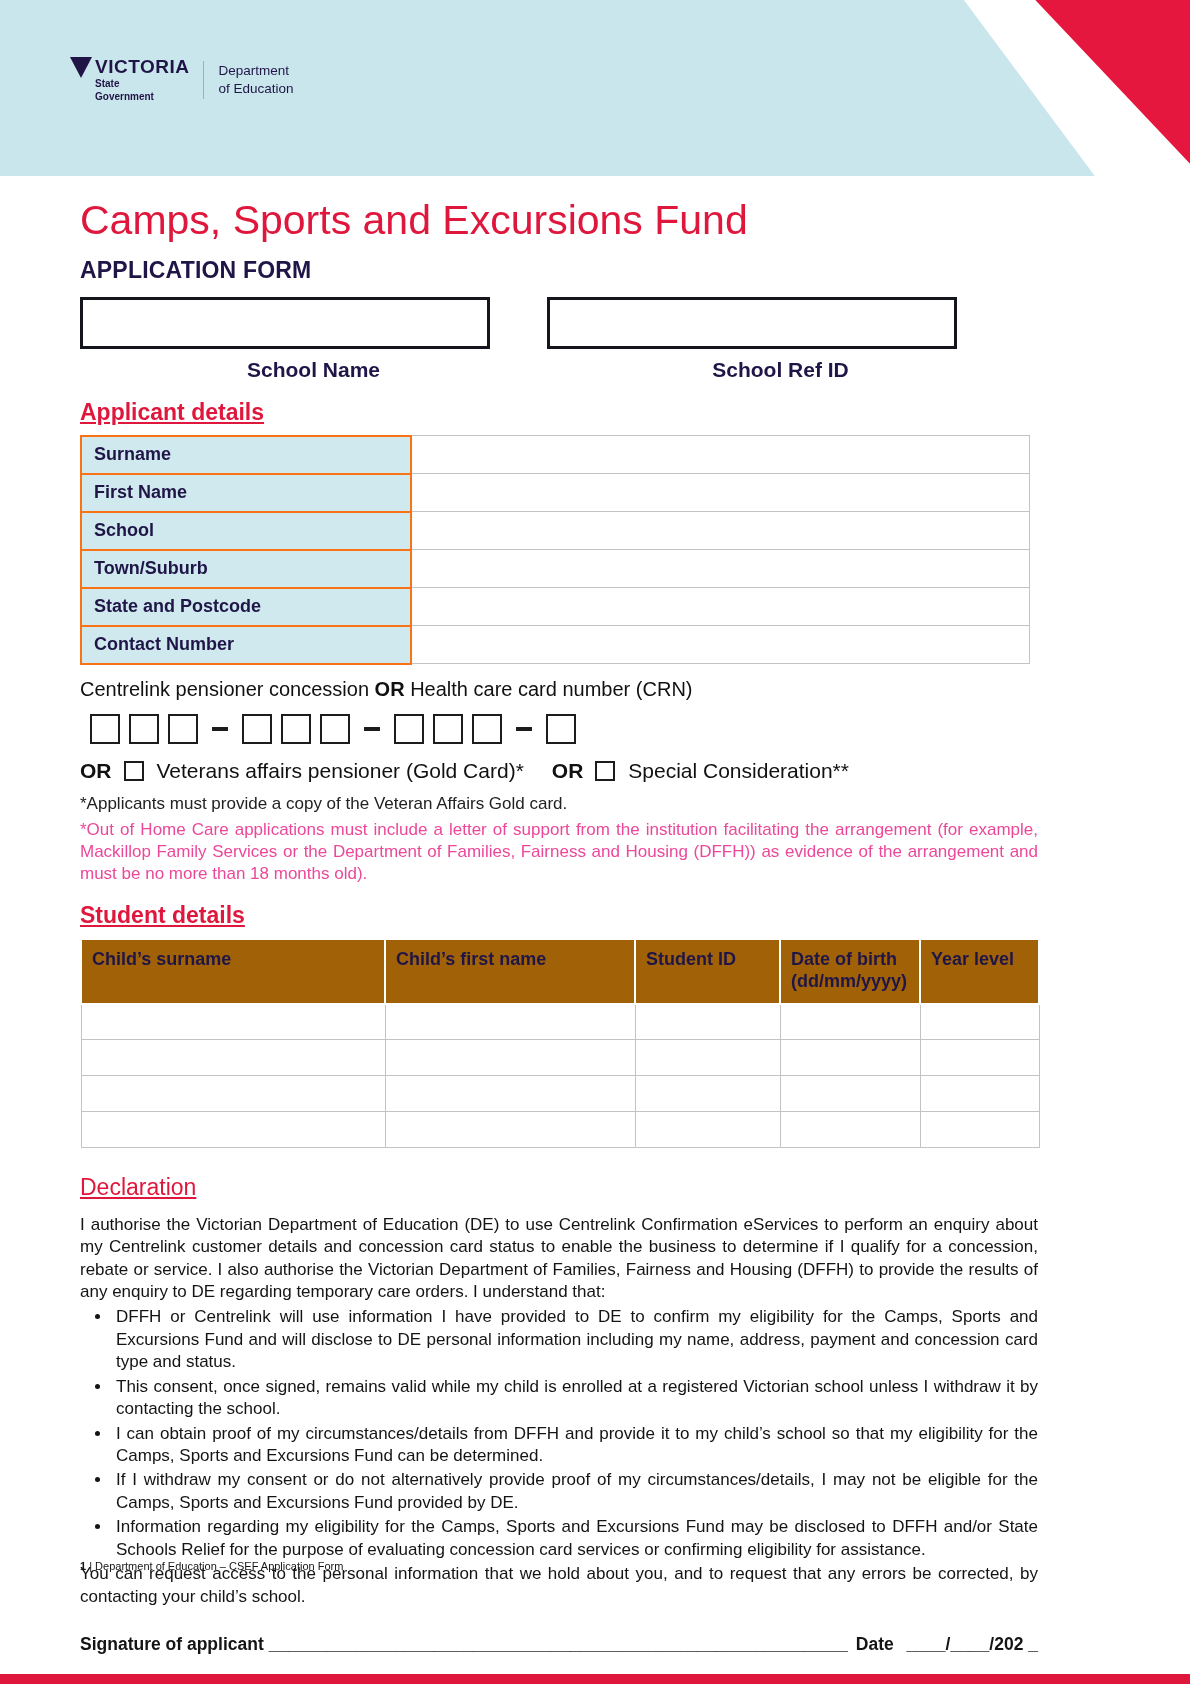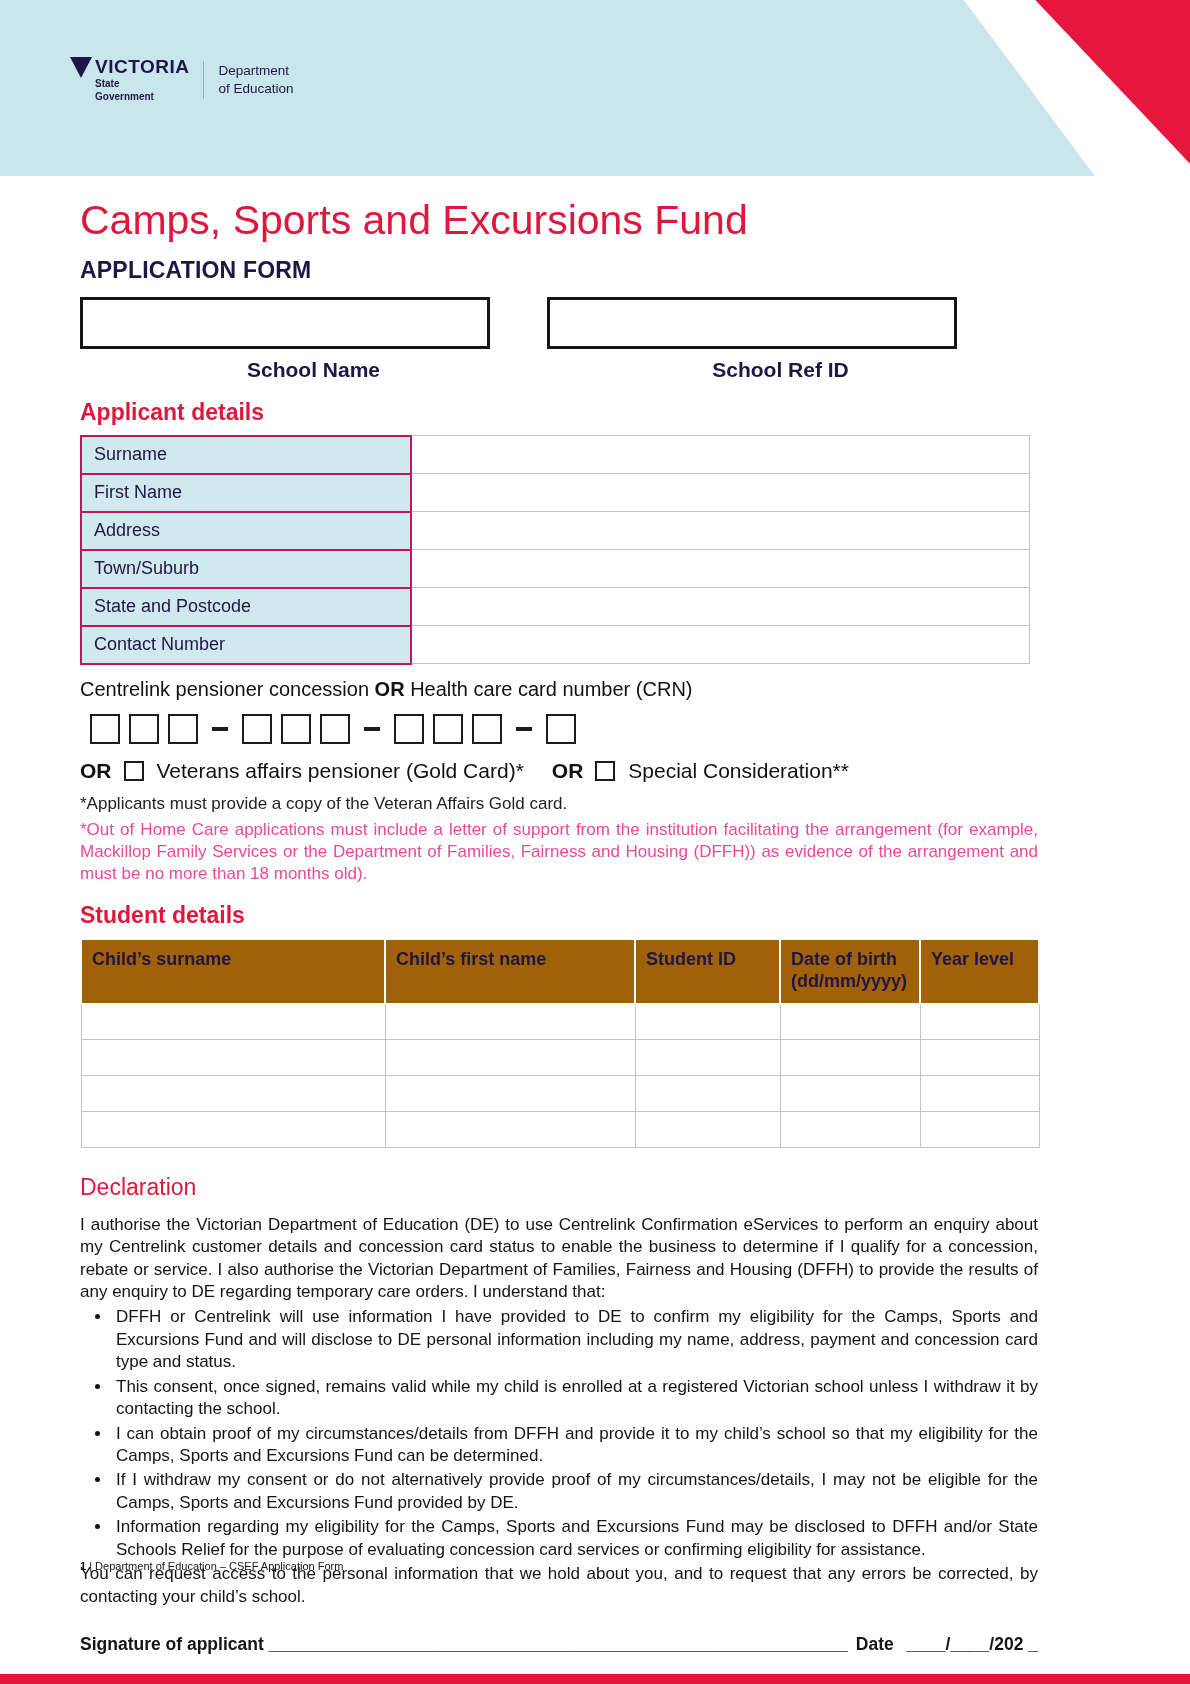--- a/index.html
+++ b/index.html
@@ -44,30 +44,30 @@
   .form-type { margin: 14px 0 0 80px; color: #201547; font-size: 23px; font-weight: 700; letter-spacing: 0.2px; }
 
   
   .boxes-row { margin: 13px 0 0 80px; display: flex; }
   .school-box { width: 410px; height: 52px; border: 3px solid #15151e; background: #fff; }
   .school-box + .school-box { margin-left: 57px; }
   .box-labels { margin: 9px 0 0 80px; display: flex; color: #201547; font-weight: 700; font-size: 21px; text-align: center; }
   .box-labels .lbl { width: 467px; }
 
   
-  .section-heading { margin: 17px 0 8px 80px; color: #e0173c; font-size: 23px; font-weight: 700; line-height: 1.2; }
+  .section-heading { margin: 17px 0 8px 80px; color: #e0173c; font-size: 23px; font-weight: 700; line-height: 1.2; text-decoration: underline; }
   .section-heading.light { font-weight: 400; margin-top: 26px; margin-bottom: 12px; }
 
   
   table.applicant { margin-left: 80px; width: 950px; border-collapse: collapse; }
   table.applicant td { height: 38px; }
   table.applicant td.lab {
     width: 330px; background: #cfe9ee; color: #201547;
-    font-weight: 400; font-size: 18px; padding-left: 12px;
-    border: 2px solid #be185d;
+    font-weight: 700; font-size: 18px; padding-left: 12px;
+    border: 2px solid #f97316;
   }
   table.applicant td.val { border: 1px solid #c3c3c3; background: #fff; }
 
   
   .crn-line { margin: 13px 0 0 80px; font-size: 20px; color: #111; }
   .crn-line .b { font-weight: 700; }
   .crn-row { margin: 13px 0 0 90px; display: flex; align-items: center; }
   .crn-box { width: 30px; height: 30px; border: 2px solid #1c1c1c; background: #fff; margin-right: 9px; }
   .crn-dash { width: 16px; height: 4px; background: #1c1c1c; margin: 0 14px 0 5px; }
   .or-line { margin: 15px 0 0 80px; display: flex; align-items: center; font-size: 21px; color: #111; }
@@ -147,21 +147,21 @@
   <tbody>
     <tr>
       <td class="lab">Surname</td>
       <td class="val"></td>
     </tr>
     <tr>
       <td class="lab">First Name</td>
       <td class="val"></td>
     </tr>
     <tr>
-      <td class="lab">Address</td>
+      <td class="lab">School</td>
       <td class="val"></td>
     </tr>
     <tr>
       <td class="lab">Town/Suburb</td>
       <td class="val"></td>
     </tr>
     <tr>
       <td class="lab">State and Postcode</td>
       <td class="val"></td>
     </tr>

